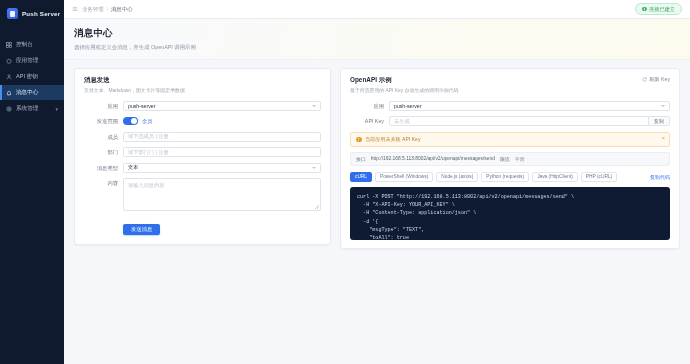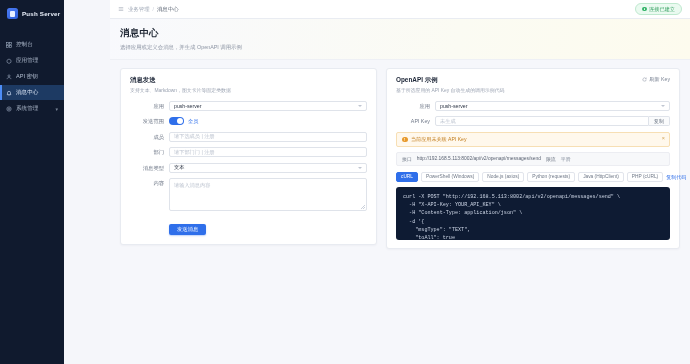--- a/index.html
+++ b/index.html
@@ -2,21 +2,21 @@
 <html><head>
 <meta charset="utf-8">
 <style>
   * { box-sizing: border-box; margin: 0; padding: 0; }
   html, body {
     width: 690px; height: 364px;
     overflow: hidden;
     font-family: "Liberation Sans", "DejaVu Sans", sans-serif;
     background: #f5f6fa;
   }
-  .app { display: flex; width: 690px; height: 364px; gap: 46px; }
+  .app { display: flex; width: 690px; height: 364px; }
 
   
   .sidebar {
     width: 64px; height: 364px;
     background: #101a2e;
     color: #c3ccda;
     display: flex; flex-direction: column;
     flex: 0 0 64px;
   }
   .brand {

